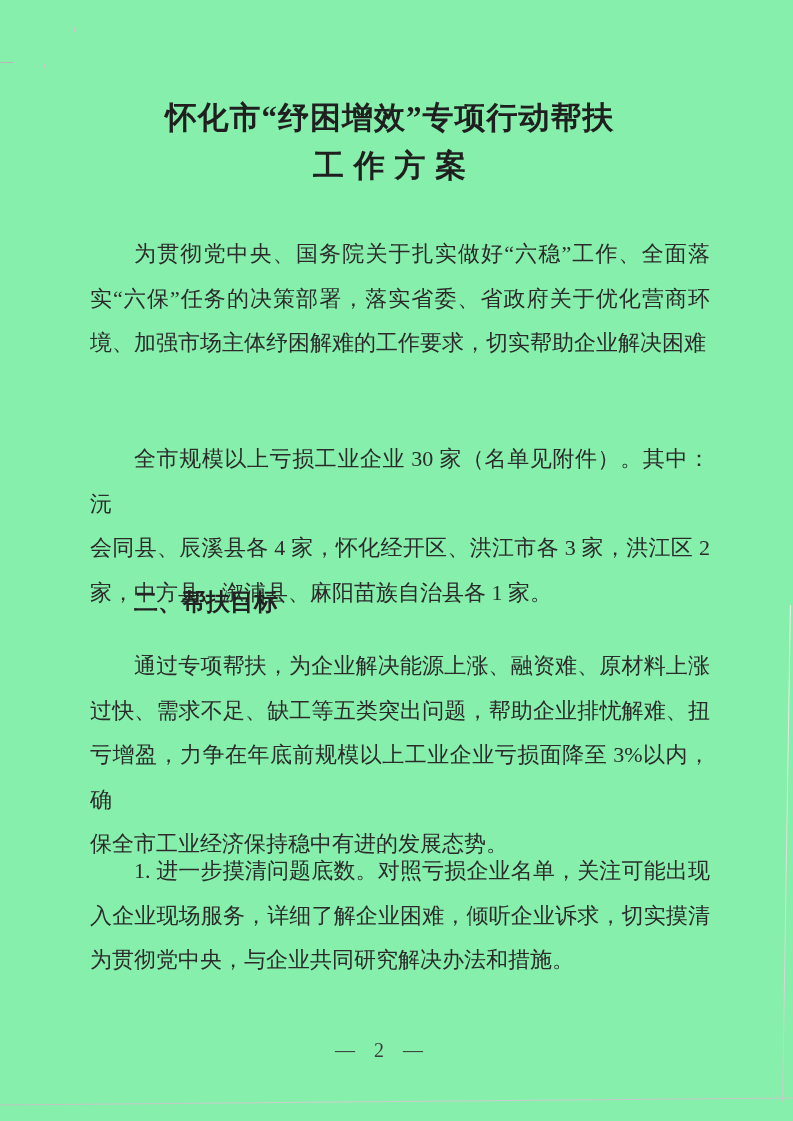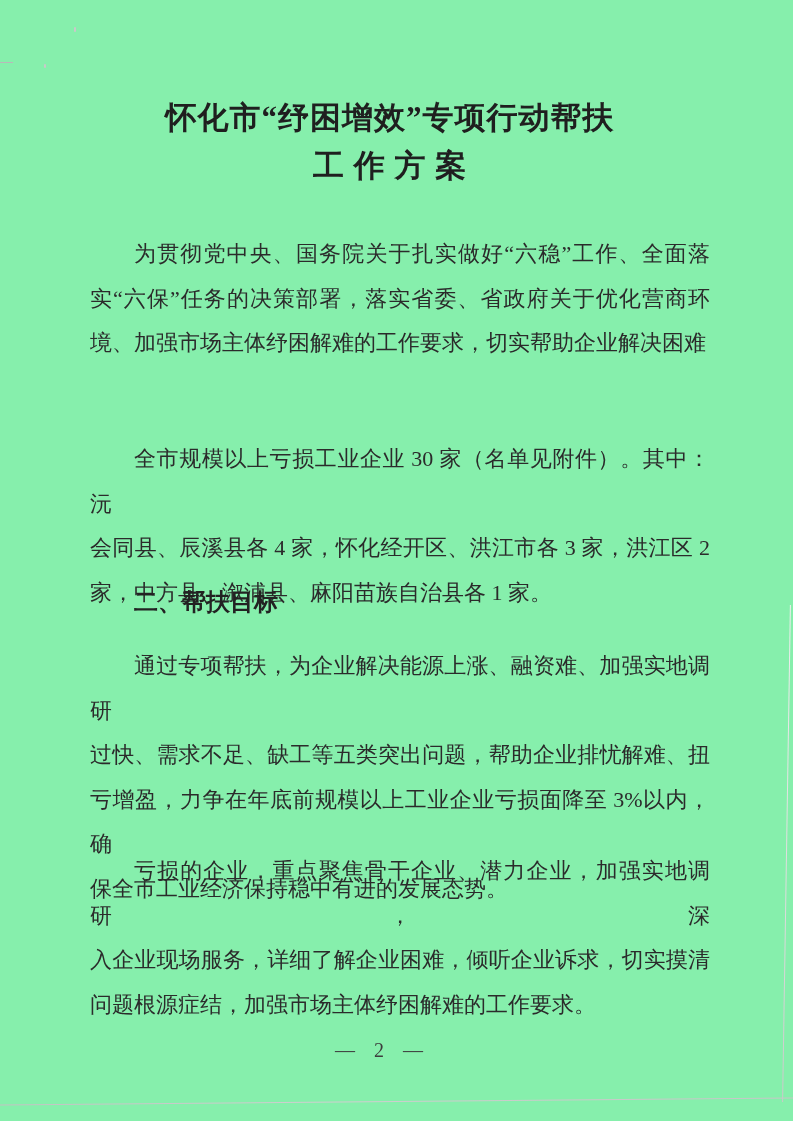--- a/index.html
+++ b/index.html
@@ -102,31 +102,31 @@
   <div class="para" style="top:437px">
 
   <div class="line">全市规模以上亏损工业企业 30 家（名单见附件）。其中：沅</div>
       <div class="line">会同县、辰溪县各 4 家，怀化经开区、洪江市各 3 家，洪江区 2</div>
       <div class="line">家，中方县、溆浦县、麻阳苗族自治县各 1 家。</div>
     </div>
 
   <div class="sec-heading" style="top:580px">二、帮扶目标</div>
   <div class="para" style="top:644px">
 
-  <div class="line">通过专项帮扶，为企业解决能源上涨、融资难、加强实地调研</div>
+  <div class="line">通过专项帮扶，为企业解决能源上涨、融资难、原材料上涨</div>
       <div class="line">过快、需求不足、缺工等五类突出问题，帮助企业排忧解难、扭</div>
       <div class="line">亏增盈，力争在年底前规模以上工业企业亏损面降至 3%以内，确</div>
       <div class="line">保全市工业经济保持稳中有进的发展态势。</div>
     </div>
 
   <div class="para" style="top:849px">
 
-      <div class="line">亏损的企业，重点聚焦骨干企业、潜力企业，加强实地调研，深</div>
+  <div class="line">1. 进一步摸清问题底数。对照亏损企业名单，关注可能出现</div>
       <div class="line">入企业现场服务，详细了解企业困难，倾听企业诉求，切实摸清</div>
-      <div class="line">问题根源症结，加强市场主体纾困解难的工作要求。</div>
+      <div class="line">为贯彻党中央，与企业共同研究解决办法和措施。</div>
     </div>
 
   <div class="footer">— 2 —</div>
 
   <div class="speck speck-a"></div>
   <div class="speck speck-b"></div>
   <div class="dash-edge"></div>
   <div class="bottom-edge"></div>
   <div class="right-edge"></div>
 

